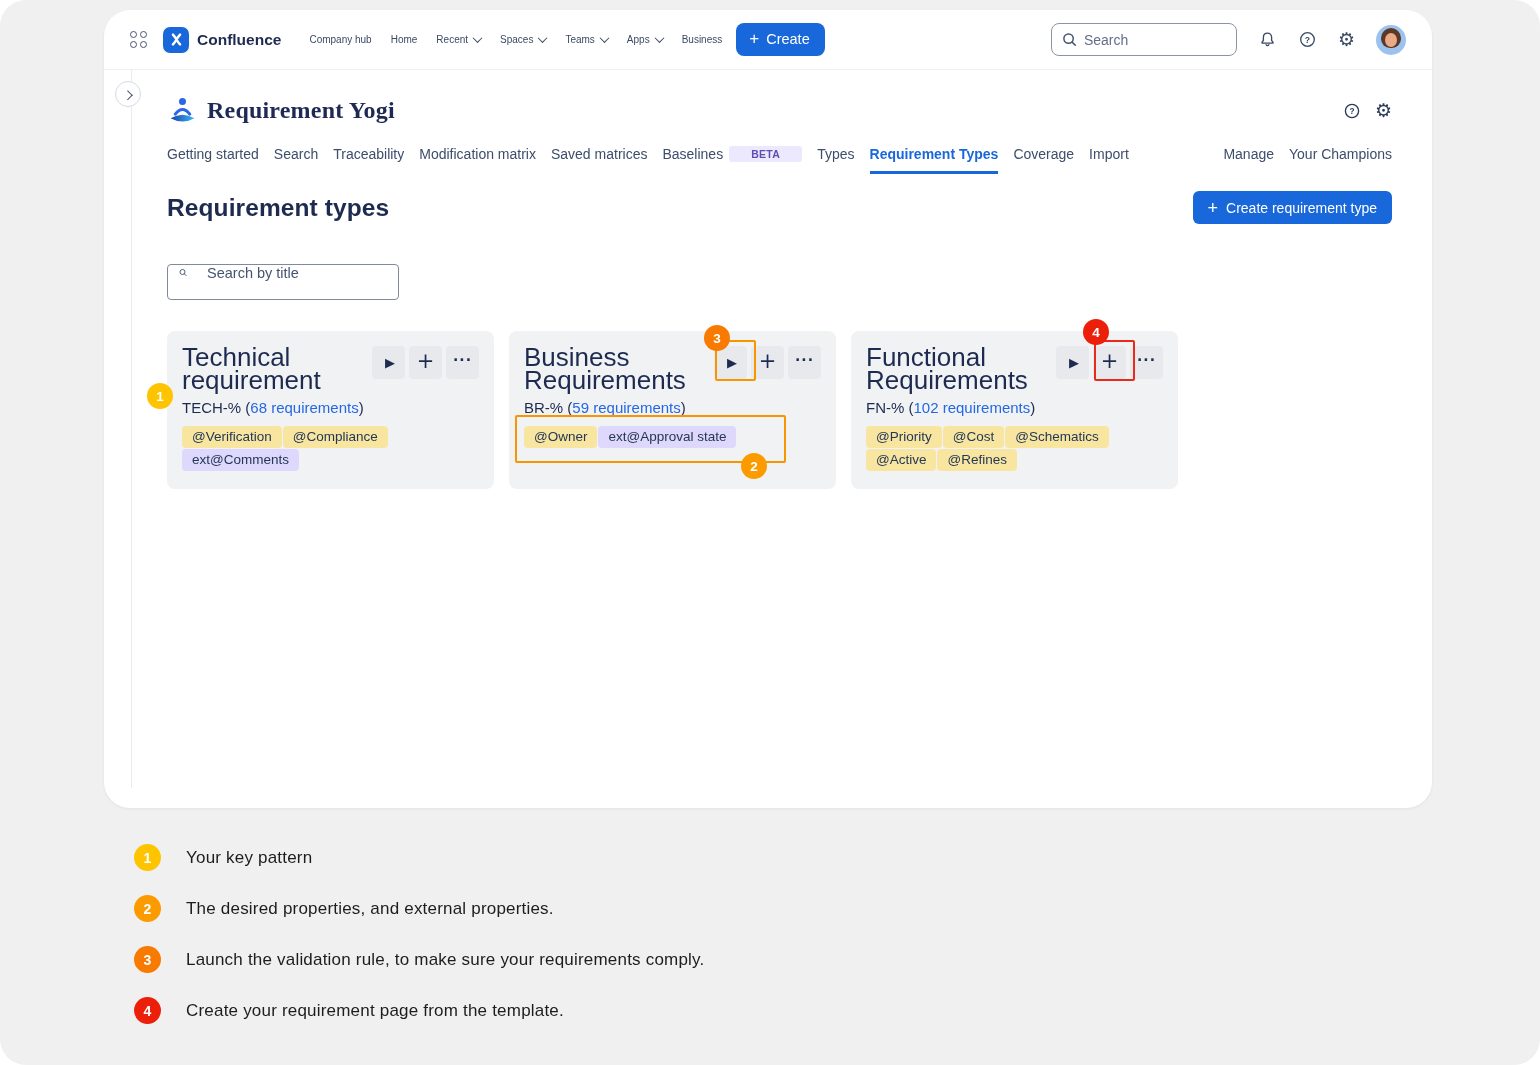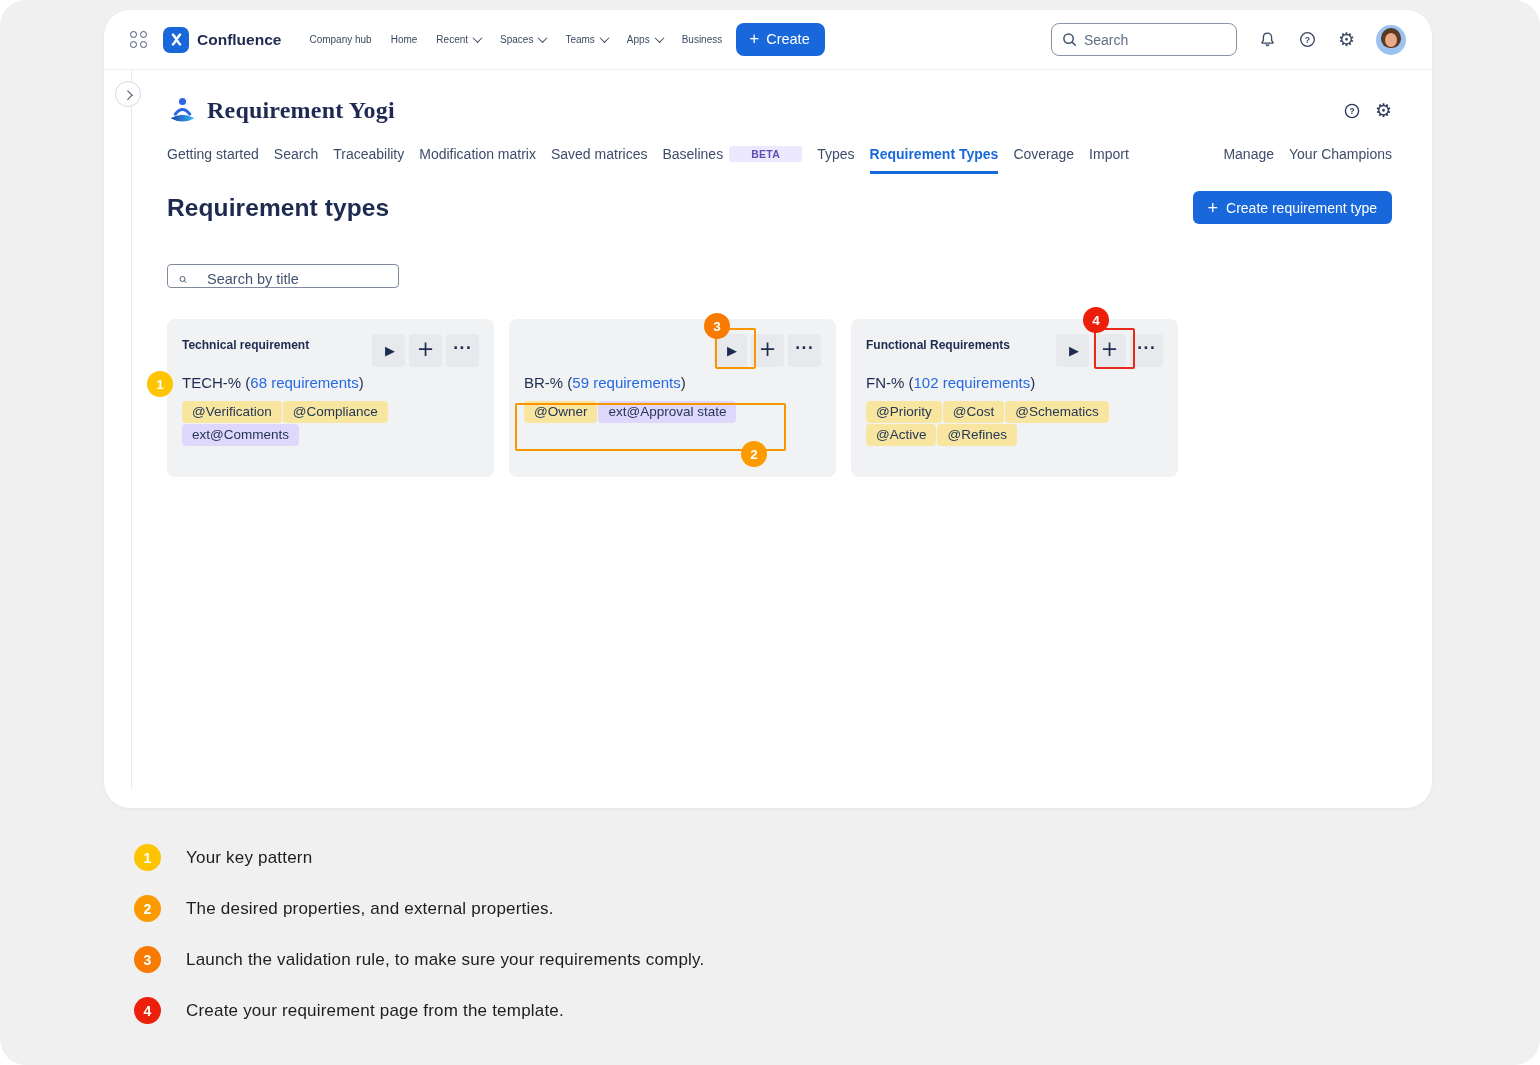--- a/index.html
+++ b/index.html
@@ -47,29 +47,29 @@
   .tab { display:flex; align-items:center; gap:6px; font-size:14px; font-weight:500; color:#3d4d6b; padding-bottom:9px; border-bottom:3px solid transparent; cursor:pointer; background:none; border-top:none; border-left:none; border-right:none; font-family:inherit; white-space:nowrap;text-align:center; }
   .tab.active { color:var(--blue); font-weight:600; border-bottom-color:var(--blue); }
   .tabs .spacer { flex:1; }
   .beta { background:var(--beta-bg); color:var(--beta-text); font-size:10.5px; font-weight:700; padding:2px 22px; border-radius:3px; letter-spacing:0.3px; }
 
   .heading-row { display:flex; align-items:center; margin-top:17px; }
   h1.page-title { font-size:24.5px; font-weight:700; color:#1e2b50; letter-spacing:0.1px; }
   .create-type-btn { margin-left:auto; display:flex; align-items:center; gap:8px; background:var(--blue); color:#fff; border:none; border-radius:6px; height:33px; padding:0 15px; font-size:14px; font-weight:500; font-family:inherit; cursor:pointer; }
   .create-type-btn .plus { font-size:18px; font-weight:400; line-height:10px; }
 
-  .title-search { margin-top:40px; display:flex; align-items:flex-end; gap:20px; width:232px; height:24px; border:1px solid #7f8a9c; border-radius:4px; padding:0 11px; background:#fff; }
+  .title-search { margin-top:40px; display:flex; align-items:flex-start; gap:20px; width:232px; height:36px; border:1px solid #7f8a9c; border-radius:4px; padding:0 11px; background:#fff; }
   .title-search input { border:none; outline:none; width:180px; font-size:14.5px; font-family:inherit; color:#2b3a5c; background:transparent; }
   .title-search input::placeholder { color:#44546f; }
 
   
   .cards { display:flex; gap:15px; margin-top:31px; }
   .card { position:relative; width:327px; height:158px; background:var(--card-bg); border-radius:8px; padding:15px; }
   .card-head { display:flex; }
-  .card-title { width:180px; font-size:12px; font-weight:700; color:#1e2b50; line-height:23px; }
+  .card-title { width:180px; font-size:26px; font-weight:400; color:#1e2b50; line-height:23px; }
   .card-actions { margin-left:auto; display:flex; gap:4px; align-items:flex-start; padding-top:0; }
   .act-btn { width:33px; height:33px; border:none; border-radius:4px; background:#e7e9ed; color:#1e2b50; cursor:pointer; display:flex; align-items:center; justify-content:center; font-family:"DejaVu Sans", sans-serif; }
   .act-btn.play { font-size:13px; padding-left:3px; }
   .act-btn.add { font-size:21px; font-weight:400; padding-bottom:3px; }
   .act-btn.more { font-size:14px; font-weight:700; letter-spacing:1px; padding-bottom:6px; }
   .key-line { margin-top:7px; font-size:15px; color:#1e2b50; }
   .key-line a { color:var(--link); text-decoration:none; cursor:pointer; }
   .tag-area { display:flex; flex-wrap:wrap; gap:1px; margin-top:10px; width:290px; }
   .tag { font-size:13.5px; color:#243757; padding:3px 10px 4px; border-radius:4px; white-space:nowrap; }
   .tag.yellow { background:var(--tag-yellow); }
@@ -273,20 +273,21 @@
               <div class="key-line"><span>TECH-% (</span><a>68 requirements</a><span>)</span></div>
               <div class="tag-area">
                 <span class="tag yellow">@Verification</span>
                 <span class="tag yellow">@Compliance</span>
                 <span class="tag purple">ext@Comments</span>
               </div>
               <div class="num-badge" style="left: -20px; top: 52px; background: rgb(255, 196, 0);">1</div>
             </div>
             <div class="card">
               <div class="card-head">
+                <div class="card-title">Business Requirements</div>
                 <div class="card-actions">
                   <button class="act-btn play">▶</button>
                   <button class="act-btn add">+</button>
                   <button class="act-btn more">···</button>
                 </div>
               </div>
               <div class="key-line"><span>BR-% (</span><a>59 requirements</a><span>)</span></div>
               <div class="tag-area">
                 <span class="tag yellow">@Owner</span>
                 <span class="tag purple">ext@Approval state</span>

